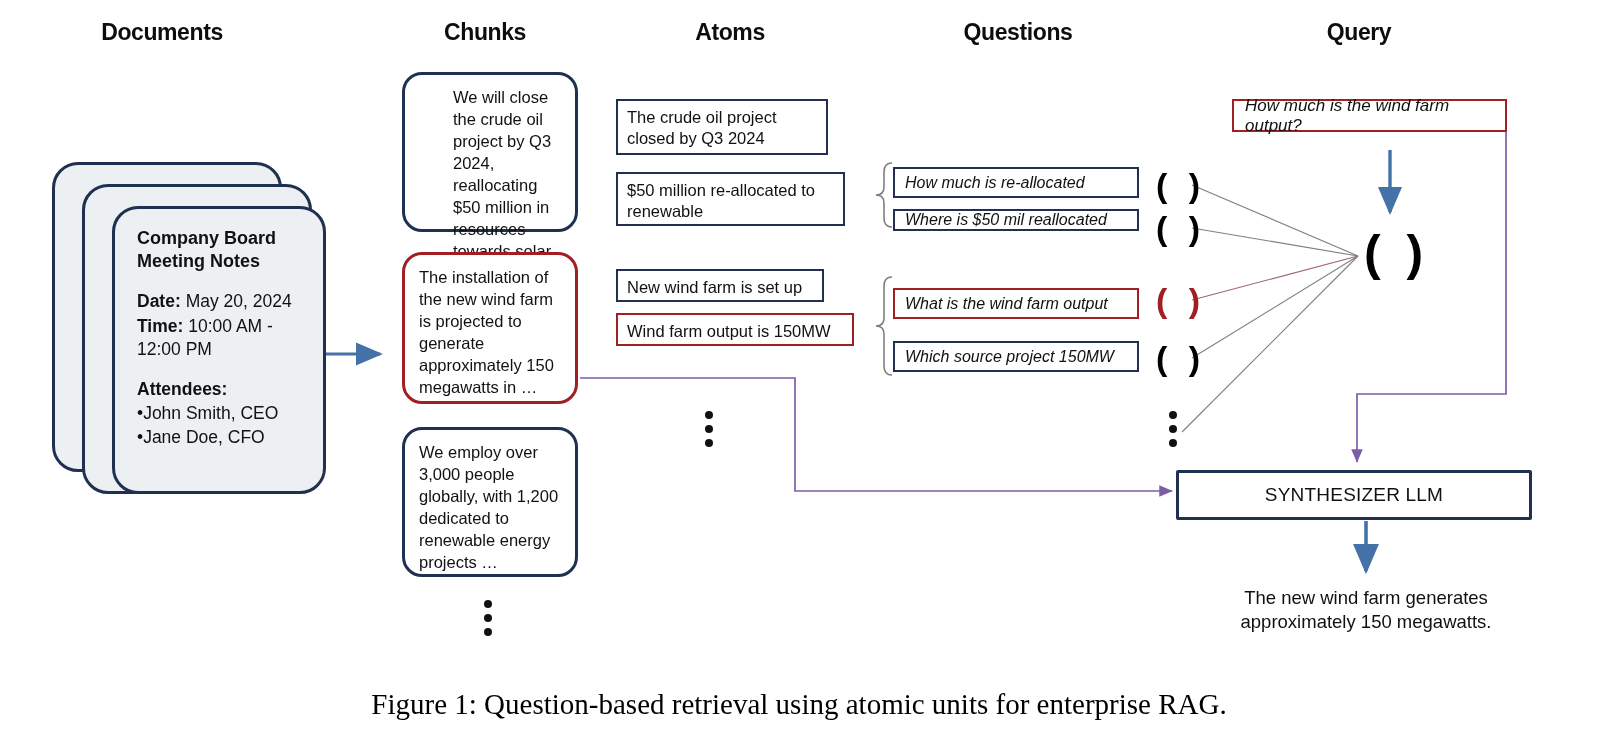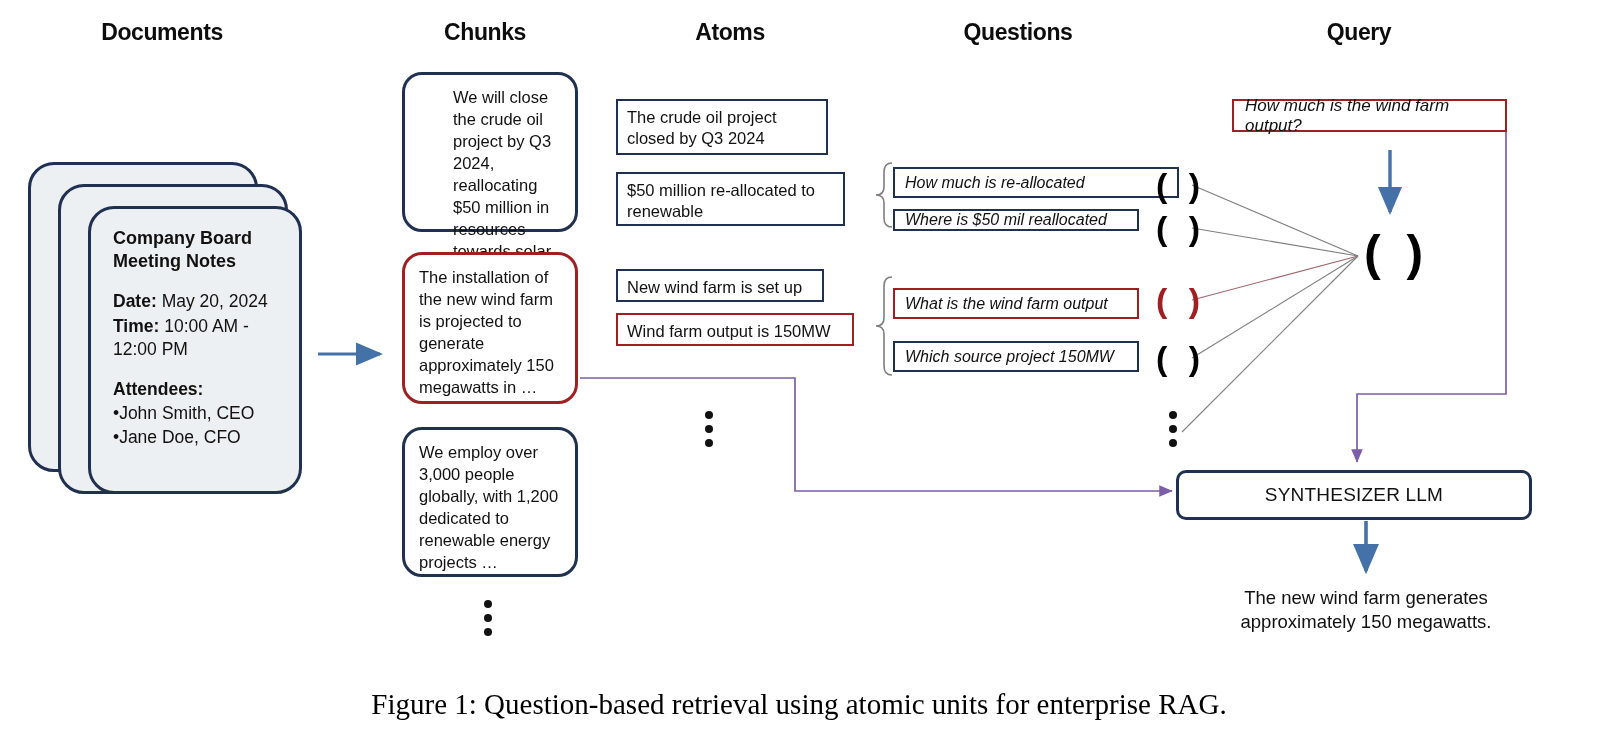--- a/index.html
+++ b/index.html
@@ -33,20 +33,21 @@
     transform: translateX(-50%);
     white-space: nowrap;
   }
   
   .doc-card {
     position: absolute;
     background: #edf0f2;
     border: 3px solid #1f3050;
     border-radius: 26px;
     box-sizing: border-box;
+    margin-left: 24px;
   }
   .doc-front {
     background: #edf0f2;
     padding: 18px 20px 10px 22px;
     font-size: 17.5px;
     line-height: 1.36;
     color: #111111;
   }
   .doc-front .ttl {
     font-weight: bold;
@@ -134,21 +135,21 @@
     width: 7px; height: 7px;
     border-radius: 50%;
     background: #111111;
   }
   .vdots.big i { width: 8px; height: 8px; }
   
   .synth {
     position: absolute;
     background: #ffffff;
     border: 3px solid #1f3050;
-    border-radius: 10px;
+    border-radius: 2px;
     box-sizing: border-box;
     display: flex;
     align-items: center;
     justify-content: center;
     font-size: 19px;
     color: #111111;
     letter-spacing: 0.2px;
   }
   .answer {
     position: absolute;
@@ -250,21 +251,21 @@
   <div class="atom" style="left:616px; top:99px; width:212px; height:56px;">The crude oil project closed by Q3 2024</div>
   <div class="atom" style="left:616px; top:172px; width:229px; height:54px;">$50 million re-allocated to renewable</div>
   <div class="atom" style="left:616px; top:269px; width:208px; height:33px;">New wind farm is set up</div>
   <div class="atom red" style="left:616px; top:313px; width:238px; height:33px;">Wind farm output is 150MW</div>
   <div class="vdots big" style="left:705px; top:411px;">
       <i></i>
       <i></i>
       <i></i>
     </div>
 
-  <div class="qbox" style="left:893px; top:167px; width:286px; height:31px;">How much is re-allocated</div>
+  <div class="qbox" style="left:893px; top:167px; width:246px; height:31px;">How much is re-allocated</div>
   <div class="emb" style="left:1156px; top:168px; font-size:34px;">( )</div>
 
   <div class="qbox" style="left:893px; top:209px; width:246px; height:22px;">Where is $50 mil reallocated</div>
   <div class="emb" style="left:1156px; top:211px; font-size:34px;">( )</div>
 
   <div class="qbox red" style="left:893px; top:288px; width:246px; height:31px;">What is the wind farm output</div>
   <div class="emb red" style="left:1156px; top:283px; font-size:34px;">( )</div>
 
   <div class="qbox" style="left:893px; top:341px; width:246px; height:31px;">Which source project 150MW</div>
   <div class="emb" style="left:1156px; top:341px; font-size:34px;">( )</div>

